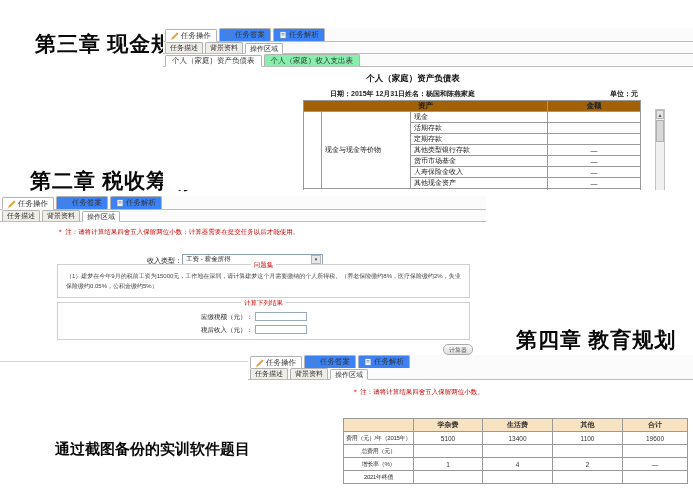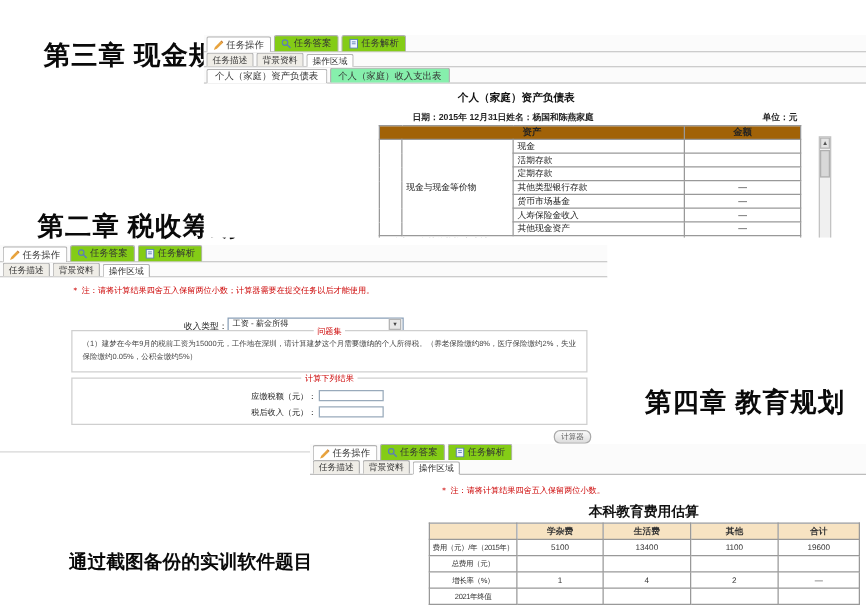--- a/index.html
+++ b/index.html
@@ -14,21 +14,21 @@
            font-size:15px;font-weight:600;color:#0a0a0a;white-space:nowrap;}
 
   
   .window{position:absolute;background:#fff;overflow:hidden;}
 
   
   .tabs1{position:absolute;left:0;right:0;top:0;height:14px;display:flex;align-items:flex-end;
          gap:2px;padding-left:2px;border-bottom:1px solid #bdbdbd;background:#fbfbfb;}
   .t1{height:13px;display:flex;align-items:center;gap:2px;padding:0 5px;
       border:1px solid #b3b3b3;border-bottom:none;border-radius:2px 2px 0 0;
-      background:#84cc16;font-size:7.5px;color:#333;white-space:nowrap;}
+      background:#3b82f6;font-size:7.5px;color:#333;white-space:nowrap;}
   .t1.active{background:#fff;position:relative;top:1px;border-bottom:1px solid #fff;}
 
   
   .tabs2{position:absolute;left:0;right:0;height:12px;display:flex;align-items:flex-end;
          gap:2px;padding-left:2px;border-bottom:1px solid #bdbdbd;background:#fbfbfb;}
   .t2{height:11px;display:flex;align-items:center;padding:0 4px;
       border:1px solid #b3b3b3;border-bottom:none;border-radius:2px 2px 0 0;
       background:#efede7;font-size:7px;color:#333;white-space:nowrap;}
   .t2.active{background:#fff;position:relative;top:1px;border-bottom:1px solid #fff;}
 
@@ -112,21 +112,21 @@
   .edu td{border:1px solid #999;height:13px;font-size:6.5px;text-align:center;
           padding:0 2px;overflow:hidden;white-space:nowrap;color:#333;}
   .edu tr.hdr td{background:#f7e3c2;font-weight:bold;font-size:7px;}
   .edu td.rl{font-size:6px;letter-spacing:-0.3px;}
 </style>
 </head>
 <body>
 
 <div class="chapter" style="left:35px;top:30px;">第三章 现金规划</div>
 <div class="chapter" style="left:30px;top:167px;">第二章 税收筹划</div>
-<div class="chapter" style="left:516px;top:308px;">第四章 教育规划</div>
+<div class="chapter" style="left:516px;top:326px;">第四章 教育规划</div>
 <div class="caption" style="left:55px;top:440px;">通过截图备份的实训软件题目</div>
 
 <div class="window" id="win3">
   <div class="tabs1">
     <div class="t1 active">
       <svg class="icon8" viewBox="0 0 8 8">
           <path d="M0 8 L1 5.5 L5.5 1 L7 2.5 L2.5 7 Z" fill="#e8a33d"></path>
           <path d="M5.8 0.7 L7.3 2.2" stroke="#c87b2a" stroke-width="1"></path>
         </svg>
       <span>任务操作</span>
@@ -325,21 +325,20 @@
       </div>
     <div class="t2">
         <span>背景资料</span>
       </div>
     <div class="t2 active">
         <span>操作区域</span>
       </div>
   </div>
   <div class="panel">
     <div class="note">＊ 注：请将计算结果四舍五入保留两位小数。</div>
-    <div class="edu-title">本科教育费用估算</div>
     <table class="edu">
       <colgroup>
           <col style="width:70px">
           <col style="width:69px">
           <col style="width:70px">
           <col style="width:70px">
           <col style="width:65px">
         </colgroup>
       <tbody>
           <tr class="hdr">

